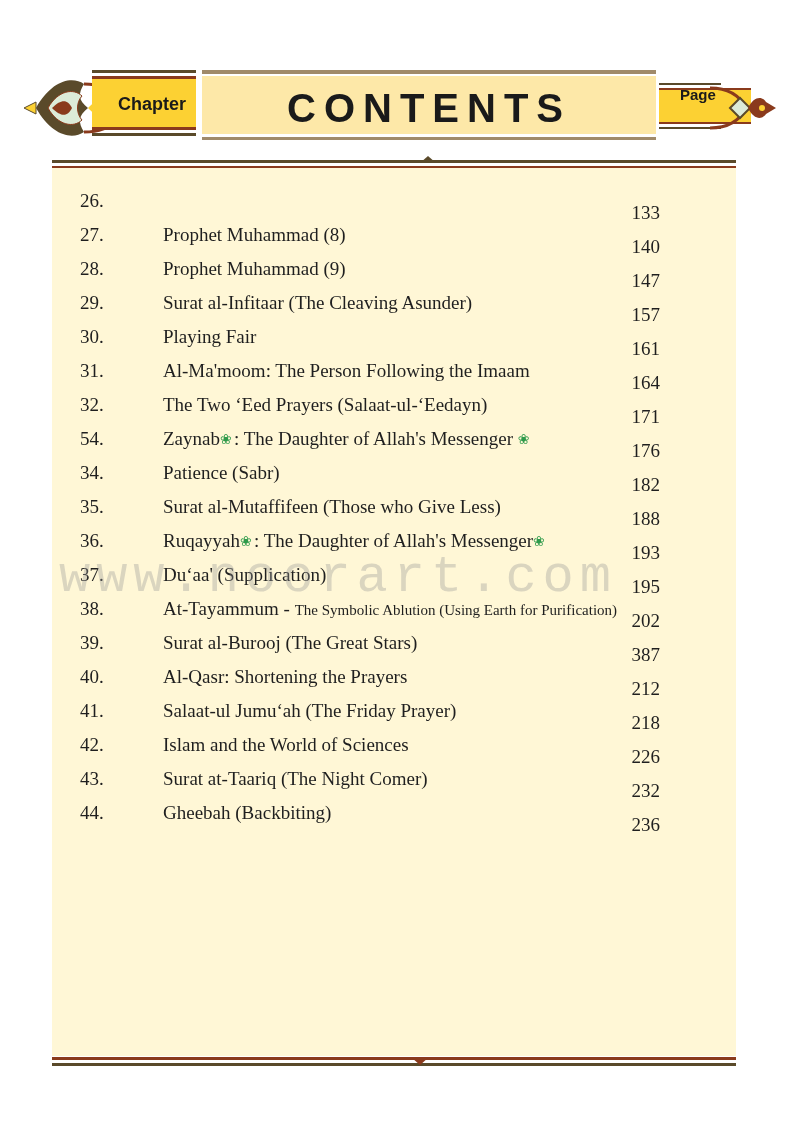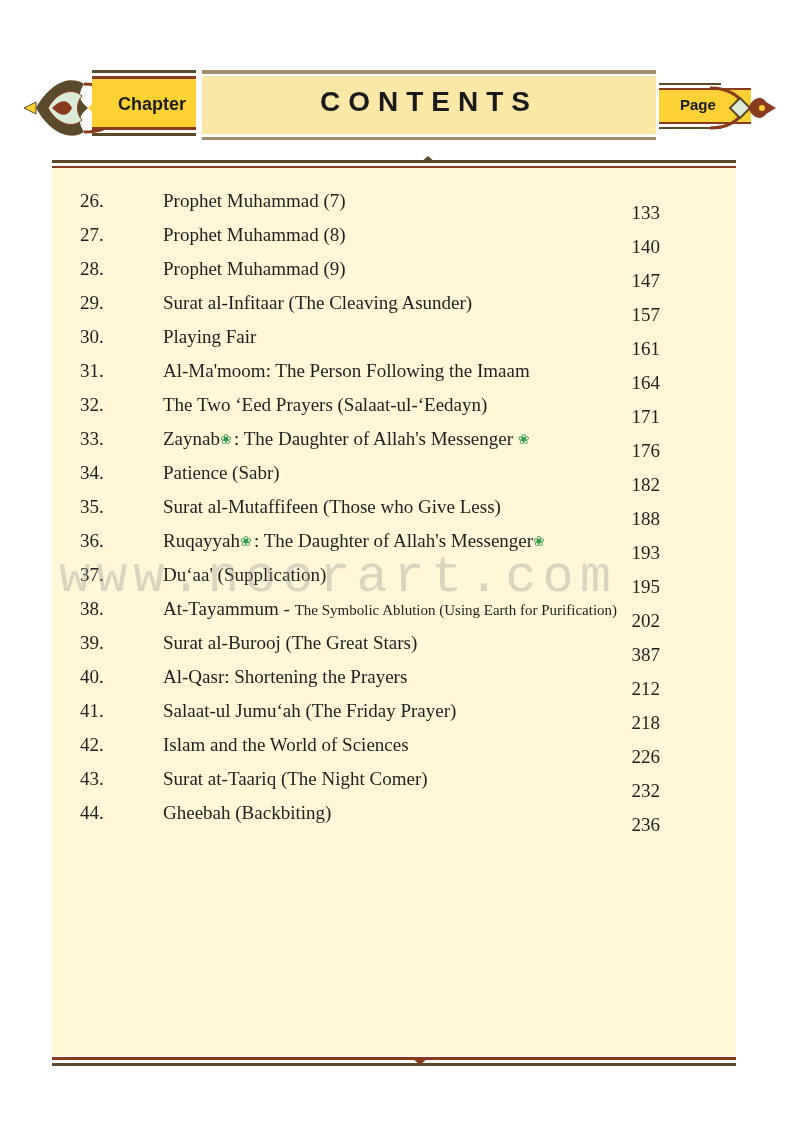--- a/index.html
+++ b/index.html
@@ -14,27 +14,27 @@
   .chapter-label { position:absolute; left:118px; top:34px; font-family:"Liberation Sans", sans-serif; font-weight:bold; font-size:18px; color:#1a1a1a; }
 
   .ornament-left { position:absolute; left:22px; top:10px; width:110px; height:76px; }
   .ornament-right { position:absolute; left:700px; top:18px; width:80px; height:60px; }
 
   .title-box { position:absolute; left:202px; top:16px; width:454px; height:58px; background:#fde8a8; }
   .title-box::before, .title-box::after { content:""; position:absolute; left:0; right:0; height:3px; background:#a08a6a; }
   .title-box::before { top:-6px; } .title-box::after { bottom:-6px; }
   .title-line-top { position:absolute; left:202px; top:12px; width:454px; height:2px; background:#a08a6a; }
   .title-line-bot { position:absolute; left:202px; top:78px; width:454px; height:2px; background:#a08a6a; }
-  .title-text { position:absolute; left:202px; top:26px; width:454px; text-align:center; font-family:"Liberation Sans", sans-serif; font-weight:bold; font-size:28px; letter-spacing:8px; color:#1a1a1a; }
+  .title-text { position:absolute; left:202px; top:26px; width:454px; text-align:center; font-family:"Liberation Sans", sans-serif; font-weight:bold; font-size:40px; letter-spacing:8px; color:#1a1a1a; }
 
   .page-tab { position:absolute; left:659px; top:28px; width:92px; height:36px; background:#fcd133;
      border-top:2px solid #8a3a1c; border-bottom:2px solid #8a3a1c; box-sizing:border-box; }
   .page-tab::before, .page-tab::after { content:""; position:absolute; left:0; width:62px; height:2px; background:#5a4a2a; }
   .page-tab::before { top:-7px; } .page-tab::after { bottom:-7px; }
-  .page-label { position:absolute; left:680px; top:36px; font-family:"Liberation Sans", sans-serif; font-weight:bold; font-size:15px; color:#1a1a1a; }
+  .page-label { position:absolute; left:680px; top:26px; font-family:"Liberation Sans", sans-serif; font-weight:bold; font-size:15px; color:#1a1a1a; }
 
   
   .panel { position:absolute; left:52px; top:168px; width:684px; height:888px; background:#fff7d6; }
   .rule { position:absolute; left:52px; width:684px; height:3px; }
   .rule-top-1 { top:160px; background:#5a4a2a; }
   .rule-top-2 { top:166px; background:#8a3a1c; }
   .rule-bot-1 { top:1057px; background:#8a3a1c; }
   .rule-bot-2 { top:1063px; background:#5a4a2a; }
   .notch { position:absolute; width:0; height:0; }
   .notch-top { left:420px; top:156px; border-left:8px solid transparent; border-right:8px solid transparent; border-bottom:7px solid #5a4a2a; }
@@ -84,21 +84,20 @@
 <div class="rule rule-top-2"></div>
 <div class="notch notch-top"></div>
 <div class="panel"></div>
 <div class="rule rule-bot-1"></div>
 <div class="rule rule-bot-2"></div>
 <div class="notch notch-bot" style="left:412px;"></div>
 
 <div class="toc">
   <div class="toc-row">
     <span class="toc-num">26.</span>
-    <span class="toc-title">Prophet Muhammad (7)</span>
     <span class="toc-page">133</span>
   </div>
   <div class="toc-row">
     <span class="toc-num">27.</span>
     <span class="toc-title">Prophet Muhammad (8)</span>
     <span class="toc-page">140</span>
   </div>
   <div class="toc-row">
     <span class="toc-num">28.</span>
     <span class="toc-title">Prophet Muhammad (9)</span>
@@ -118,21 +117,21 @@
     <span class="toc-num">31.</span>
     <span class="toc-title">Al-Ma'moom: The Person Following the Imaam</span>
     <span class="toc-page">164</span>
   </div>
   <div class="toc-row">
     <span class="toc-num">32.</span>
     <span class="toc-title">The Two ‘Eed Prayers (Salaat-ul-‘Eedayn)</span>
     <span class="toc-page">171</span>
   </div>
   <div class="toc-row">
-    <span class="toc-num">33.</span>
+    <span class="toc-num">54.</span>
     <span class="toc-title">
       <span>Zaynab</span><span class="honor">❀</span><span>: The Daughter of Allah's Messenger</span>
       <span class="honor">❀</span>
     </span>
     <span class="toc-page">176</span>
   </div>
   <div class="toc-row">
     <span class="toc-num">34.</span>
     <span class="toc-title">Patience (Sabr)</span>
     <span class="toc-page">182</span>

